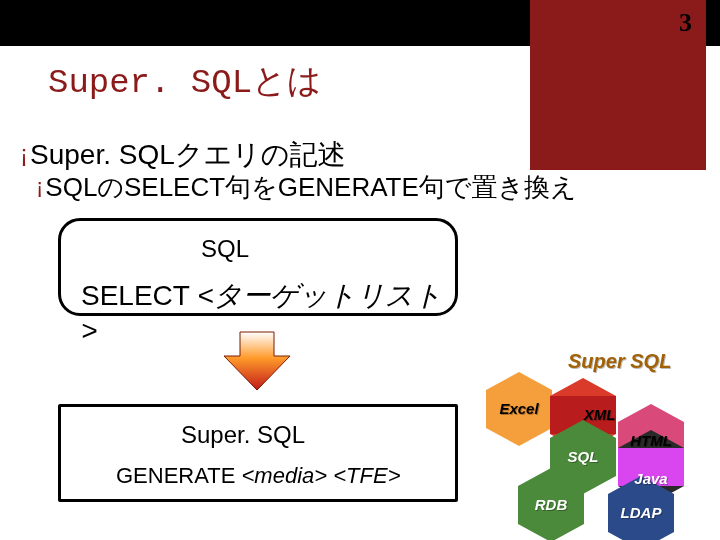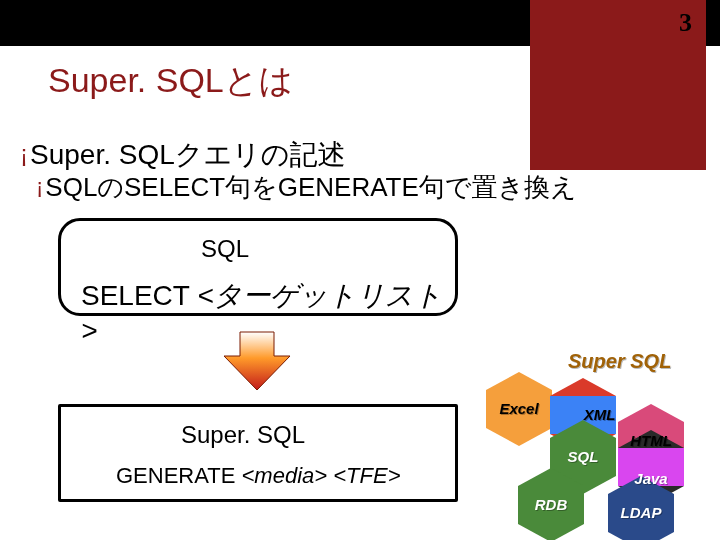--- a/index.html
+++ b/index.html
@@ -1,20 +1,20 @@
 <!DOCTYPE html>
 <html><head>
 <meta charset="utf-8">
 <style>
   * { margin: 0; padding: 0; box-sizing: border-box; }
   body { width: 720px; height: 540px; background: #fff; font-family: Arial, "MS PGothic", sans-serif; position: relative; overflow: hidden; }
   .top-banner { position: absolute; top: 0; left: 0; right: 0; height: 46px; background: #000; }
   .corner-box { position: absolute; top: 0; right: 14px; width: 176px; height: 170px; background: #8b1a1a; }
   .page-num { position: absolute; top: 8px; right: 28px; color: #000; font-size: 26px; font-weight: bold; font-family: "MS Mincho", serif; }
-  .title { position: absolute; top: 58px; left: 48px; font-size: 34px; color: #8b1a1a; font-family: Liberation Sans, sans-serif; }
+  .title { position: absolute; top: 58px; left: 48px; font-size: 34px; color: #8b1a1a; font-family: Liberation Mono, monospace; }
   .bullet1 { position: absolute; top: 136px; left: 20px; font-size: 28px; color: #000; }
   .bullet1 .circ { color: #8b1a1a; font-size: 24px; margin-right: 2px; vertical-align: 2px; }
   .sub-bullet { position: absolute; top: 170px; left: 36px; font-size: 26px; color: #000; }
   .sub-bullet .circ { color: #8b1a1a; font-size: 22px; margin-right: 2px; vertical-align: 2px; }
 
   .box1 { position: absolute; top: 218px; left: 58px; width: 400px; height: 98px; border: 3px solid #000; border-radius: 22px; background: #fff; }
   .box1 .lbl { position: absolute; top: 14px; left: 140px; font-size: 24px; }
   .box1 .stmt { position: absolute; top: 56px; left: 20px; font-size: 28px; }
 
   .box2 { position: absolute; top: 404px; left: 58px; width: 400px; height: 98px; border: 3px solid #000; border-radius: 2px; background: #fff; }
@@ -28,21 +28,21 @@
   .honey { position: absolute; top: 350px; left: 478px; width: 236px; height: 180px; }
   .htitle { position: absolute; top: 0; left: 90px; font-style: italic; font-weight: bold; font-size: 20px; color: #a16207; text-shadow: 1px 1px 0 #bbb; white-space: nowrap; }
   .hex { position: absolute; width: 66px; height: 38px; text-align: center; line-height: 38px; font-size: 15px; font-weight: bold; font-style: italic; }
   .hex::before, .hex::after { content: ""; position: absolute; left: 0; width: 0; border-left: 33px solid transparent; border-right: 33px solid transparent; }
   .hex::before { bottom: 100%; }
   .hex::after { top: 100%; }
 
   .h-orange { background: #f59f3c; color: #000; }
   .h-orange::before { border-bottom: 18px solid #f59f3c; }
   .h-orange::after { border-top: 18px solid #f59f3c; }
-  .h-red { background: #3b82f6; color: #000; padding-left: 33px; }
+  .h-red { background: #b91c1c; color: #000; padding-left: 33px; }
   .h-red::before { border-bottom: 18px solid #da3a2a; }
   .h-red::after { border-top: 18px solid #da3a2a; }
   .h-green { background: #4a8a3a; color: #fff; }
   .h-green::before { border-bottom: 18px solid #4a8a3a; }
   .h-green::after { border-top: 18px solid #4a8a3a; }
   .h-pink { background: #d94a7a; color: #000; }
   .h-pink::before { border-bottom: 18px solid #d94a7a; }
   .h-pink::after { border-top: 18px solid #d94a7a; }
   .h-black { background: #d946ef; color: #fff; }
   .h-black::before { border-bottom: 18px solid #2a2a2a; }

